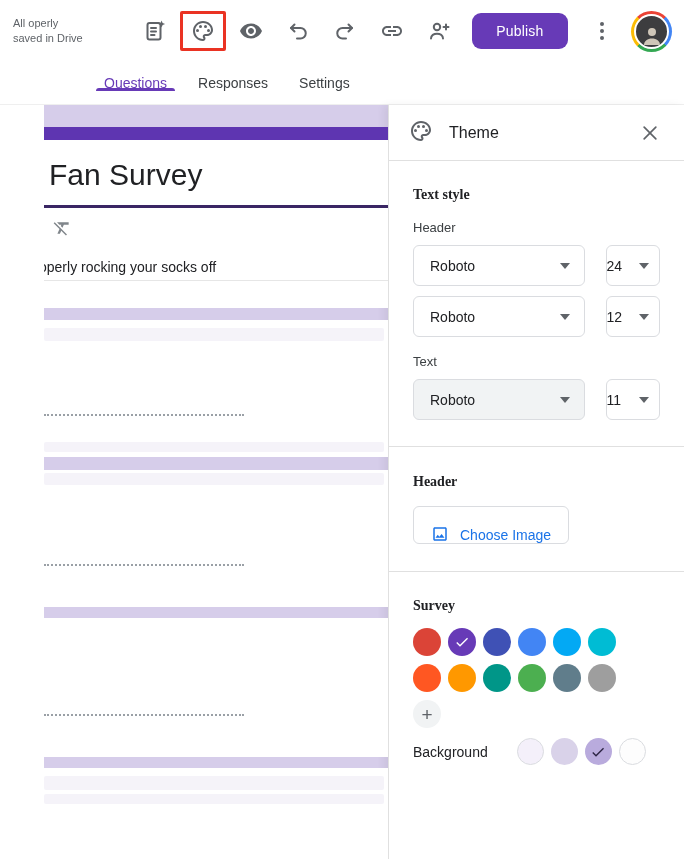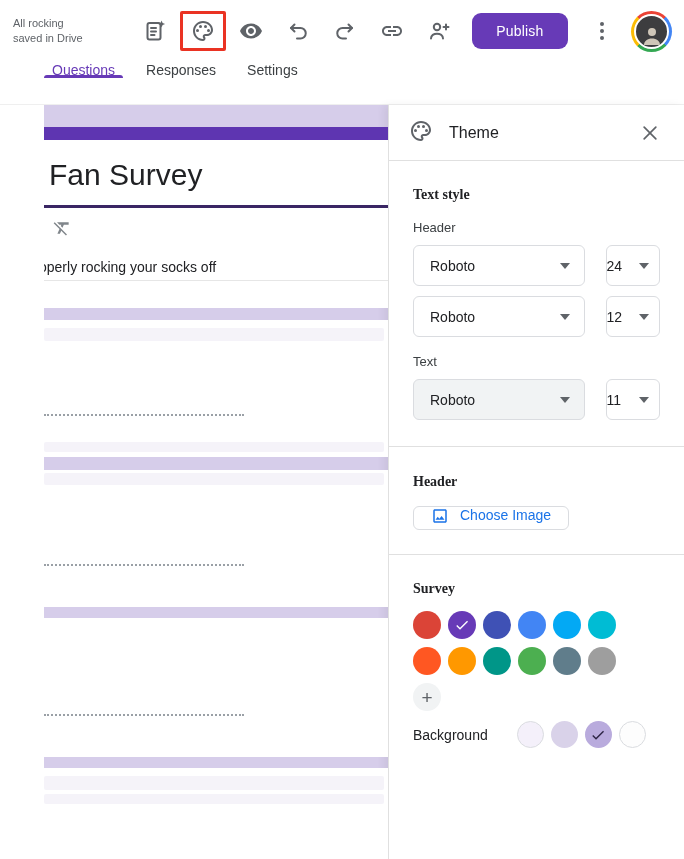--- a/index.html
+++ b/index.html
@@ -15,21 +15,21 @@
   .gray-ic { fill:#5f6368; }
   .stroke-ic { stroke:#5f6368; fill:none; stroke-width:2; stroke-linecap:round; stroke-linejoin:round; }
   .annotation-box { border:3px solid #ea3323; border-radius:2px; padding:4px 7px; margin:-7px -9px; display:flex; align-items:center; justify-content:center; }
   .publish-btn { margin-left:20px; height:36px; width:96px; border:none; border-radius:9px; background:#673ab7; color:#fff; font-family:"Liberation Sans",sans-serif; font-size:14px; font-weight:500; letter-spacing:.2px; cursor:pointer; }
   .kebab-btn { margin-left:22px; }
   .avatar { margin-left:16px; width:41px; height:41px; border-radius:50%; padding:3px; background:conic-gradient(from -45deg, #ea4335 0 25%, #4285f4 25% 50%, #34a853 50% 75%, #fbbc05 75% 100%); cursor:pointer; }
   .avatar-inner { width:100%; height:100%; border-radius:50%; background:#3d3d3f; border:2px solid #fff; display:flex; align-items:flex-end; justify-content:center; overflow:hidden; }
   .avatar-inner svg { width:24px; height:24px; fill:#cfc6b8; }
 
   
-  .tabbar { height:43px; display:flex; align-items:flex-start; gap:15px; padding-left:44px; background:#fff; border-bottom:1px solid #efefef; }
+  .tabbar { height:43px; display:flex; align-items:center; gap:15px; padding-left:96px; background:#fff; border-bottom:1px solid #efefef; }
   .tab { display:flex; align-items:center; padding:0 8px; font-size:14px; font-weight:500; color:#3c4043; cursor:pointer; position:relative; }
   .tab.active { color:#673ab7; }
   .tab.active::after { content:""; position:absolute; left:0; right:0; bottom:0; height:3px; background:#673ab7; border-radius:3px 3px 0 0; }
 
   
   .main { display:flex; height:754px; }
   .form-area { width:388px; background:#d6cdea; overflow:hidden;margin-left:44px; }
   .card { background:#fff; width:100%; position:relative; }
   .card1 { margin-top:22px; height:181px; }
   .card-strip { height:13px; background:#5e35b1; }
@@ -56,38 +56,38 @@
   .divider { height:1px; background:#e0e0e0; flex:none; }
   .section { padding:0 24px; }
   .sec-heading { font-size:14px; font-weight:700; color:#202124;font-family:Liberation Serif, serif; }
   .field-label { font-size:13px; color:#3c4043; margin-top:17px; }
   .field-row { display:flex; gap:10px; margin-top:10px; }
   .select { height:41px; border:1px solid #dadce0; border-radius:6px; display:flex; align-items:center; background:#fff; cursor:pointer; font-size:14px; color:#202124; }
   .font-select { width:183px; padding:0 14px 0 16px; justify-content:space-between; }
   .size-select { width:58px; padding:0 10px 0 0; justify-content:space-between;margin-left:11px; }
   .select.gray { background:#f1f3f4; }
   .caret { width:0; height:0; border-left:5px solid transparent; border-right:5px solid transparent; border-top:6px solid #5f6368; }
-  .choose-img-btn { margin-top:16px; display:inline-flex; align-items:flex-start; gap:11px; height:24px; padding:0 17px; border:1px solid #dadce0; border-radius:6px; background:#fff; color:#1a73e8; font-family:"Liberation Sans",sans-serif; font-size:14px; font-weight:500; cursor:pointer; }
+  .choose-img-btn { margin-top:16px; display:inline-flex; align-items:flex-end; gap:11px; height:38px; padding:0 17px; border:1px solid #dadce0; border-radius:6px; background:#fff; color:#1a73e8; font-family:"Liberation Sans",sans-serif; font-size:14px; font-weight:500; cursor:pointer; }
   .choose-img-btn svg { width:18px; height:18px; fill:#1a73e8; }
   .swatch-grid { margin-top:14px; display:grid; grid-template-columns:repeat(6, 28px); gap:8px 7px; width:205px; }
   .swatch { width:28px; height:28px; border-radius:50%; cursor:pointer; display:flex; align-items:center; justify-content:center; }
   .swatch .chk, .bg-swatch .chk { width:16px; height:16px; }
   .plus-btn { margin-top:8px; width:28px; height:28px; border-radius:50%; background:#f1f3f4; border:none; color:#5f6368; font-size:19px; line-height:1; display:flex; align-items:center; justify-content:center; cursor:pointer; }
   .bg-row { margin-top:10px; display:flex; align-items:center; }
   .bg-label { font-size:14px; color:#202124; }
   .bg-swatches { display:flex; gap:7px; margin-left:29px; }
   .bg-swatch { width:27px; height:27px; border-radius:50%; cursor:pointer; display:flex; align-items:center; justify-content:center; }
   .bg-swatch.bordered { border:1px solid #dadce0; }
 </style>
 </head>
 <body>
 
 <header class="topbar">
   <div class="save-status">
-    <div>All rocking</div>
+    <div>All operly</div>
     <div>saved in Drive</div>
   </div>
 
   <div class="tool-icons">
     <button class="icon-btn" title="">
       <svg viewBox="0 0 24 24">
         <g class="stroke-ic">
             <rect x="4.5" y="4" width="13" height="16.5" rx="2"></rect>
             <line x1="8" y1="9" x2="13" y2="9"></line>
             <line x1="8" y1="12.5" x2="13" y2="12.5"></line>

